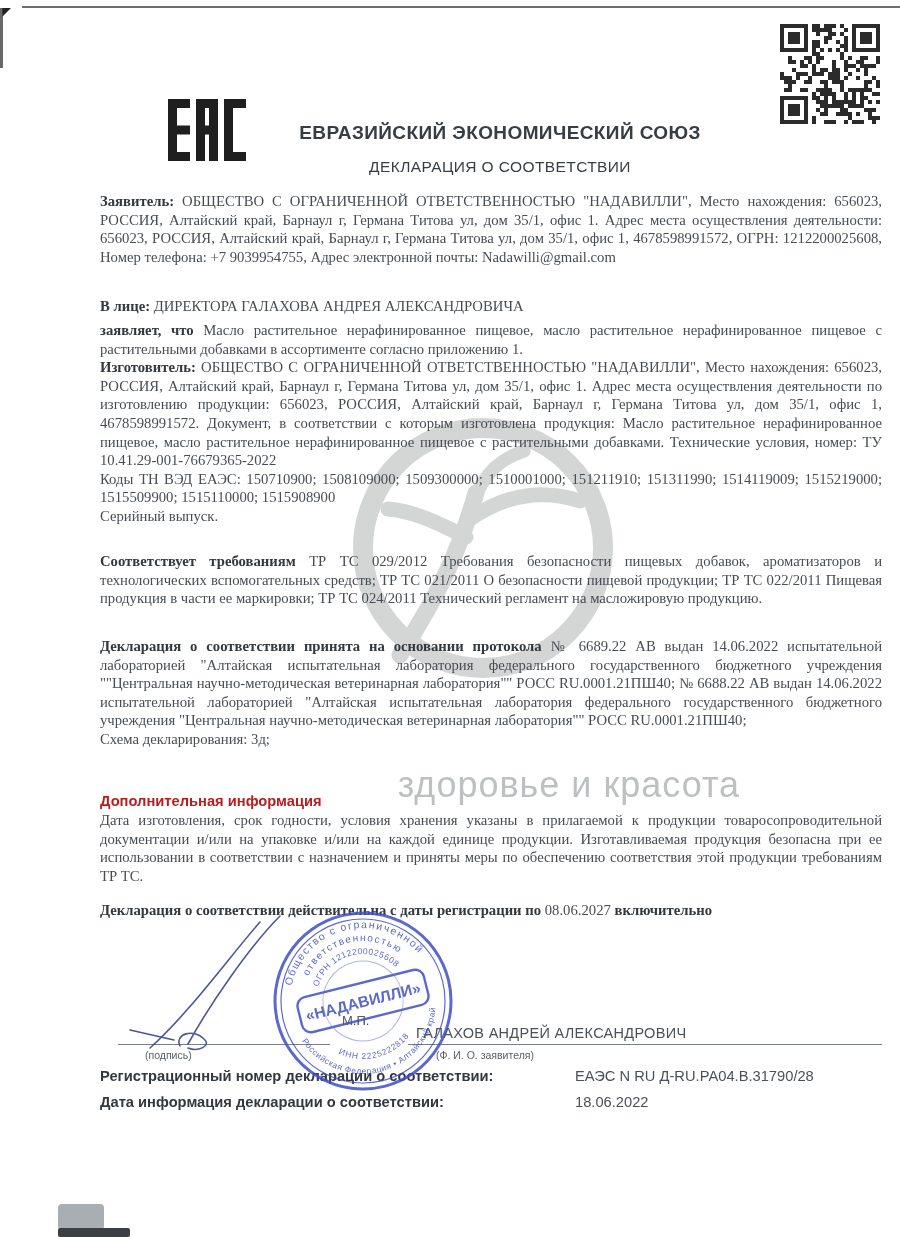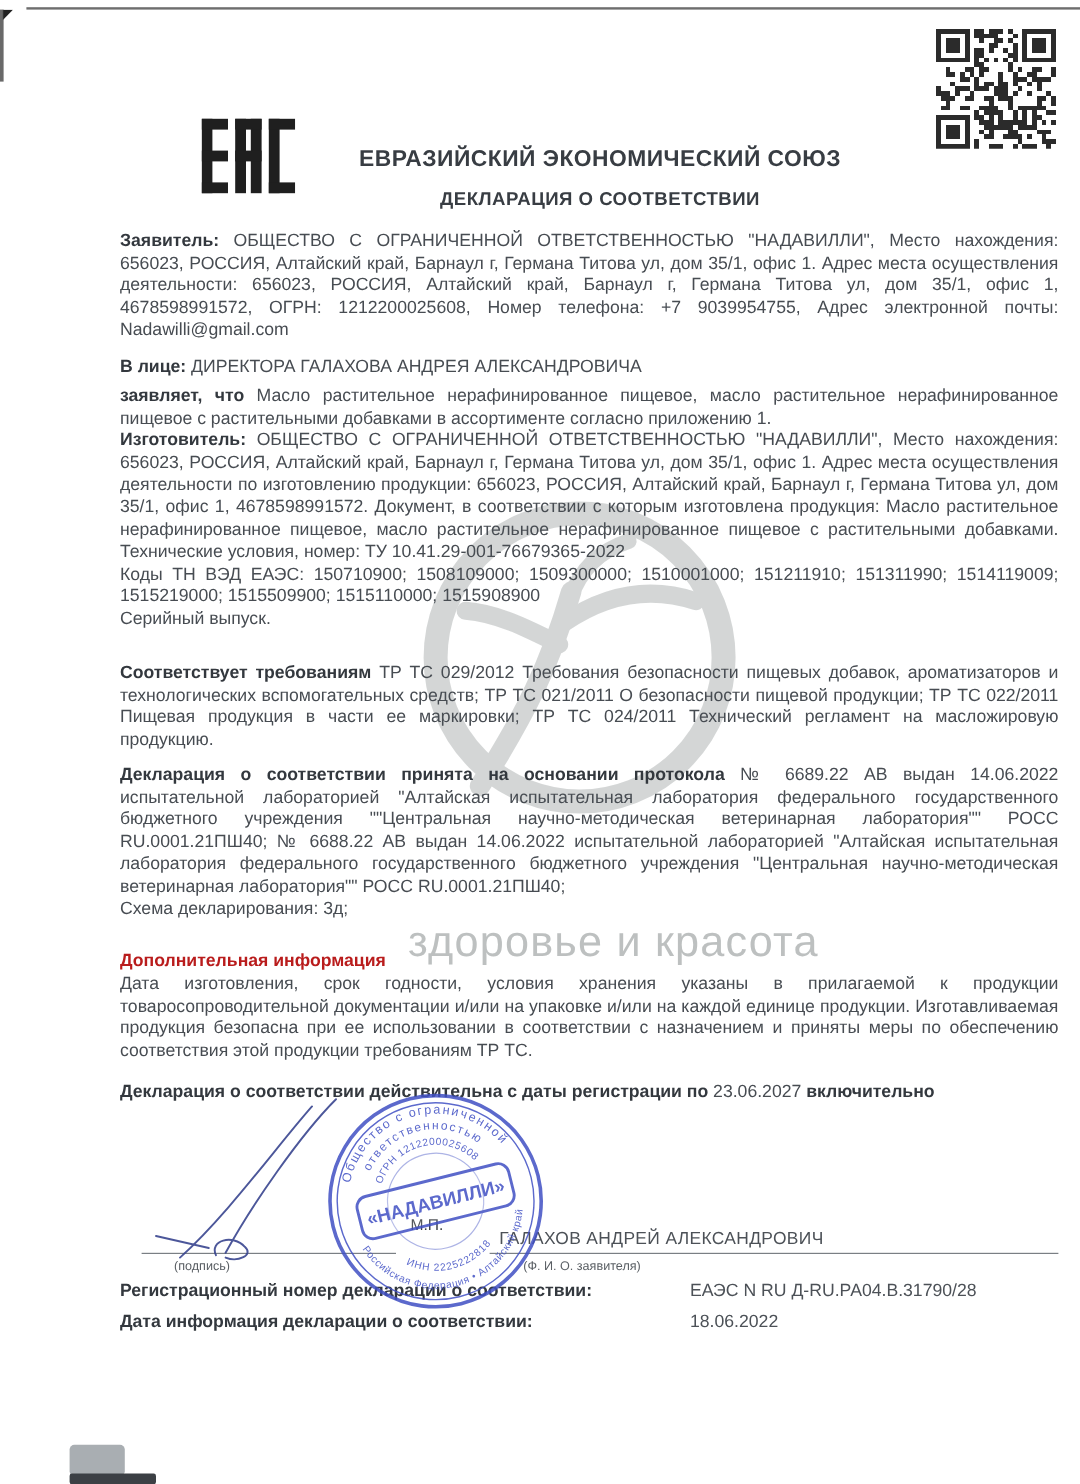--- a/index.html
+++ b/index.html
@@ -9,32 +9,32 @@
   .top-rule{position:absolute;top:6px;left:22px;width:878px;height:2px;background:#555;opacity:.85;}
   .corner-mark{position:absolute;top:8px;left:2px;width:9px;height:9px;background:#222;
                clip-path:polygon(0 0,100% 0,0 100%);}
   .edge-sliver{position:absolute;top:8px;left:0;width:3px;height:60px;background:#444;opacity:.8;}
   .blob1{position:absolute;left:58px;top:1204px;width:46px;height:26px;background:#9aa0a4;border-radius:4px;opacity:.85;}
   .blob2{position:absolute;left:58px;top:1228px;width:72px;height:9px;background:#3c4045;border-radius:2px;}
   
   .eac{position:absolute;left:168px;top:98px;width:78px;height:64px;}
   .titles{position:absolute;left:150px;top:122px;width:700px;text-align:center;}
   .t1{font-weight:bold;font-size:19px;color:#383d43;letter-spacing:.4px;}
-  .t2{font-weight:bold;font-size:15.5px;color:#383d43;margin-top:14px;letter-spacing:.4px;}
+  .t2{font-weight:normal;font-size:15.5px;color:#383d43;margin-top:14px;letter-spacing:.4px;}
   .qr{position:absolute;left:780px;top:24px;width:100px;height:100px;}
   
   .wm{position:absolute;z-index:0;}
   .wm-logo{left:348px;top:415px;width:270px;height:270px;opacity:.55;}
   .wm-brand{left:225px;top:672px;width:570px;text-align:center;font-size:92px;font-weight:600;
             letter-spacing:3px;color:#a9aeae;opacity:.8;line-height:92px;}
-  .wm-tagline{left:340px;top:764px;width:400px;text-align:left;font-size:36px;color:#b2b6b6;
+  .wm-tagline{left:340px;top:764px;width:400px;text-align:right;font-size:36px;color:#b2b6b6;
               opacity:.85;letter-spacing:1px;}
   
   .blk{position:absolute;left:100px;width:782px;margin:0;font-size:14.7px;line-height:18.6px;
-       text-align:justify;z-index:1;}
+       text-align:justify;z-index:1;font-family:Liberation Serif, serif;}
   .blk b{color:#33383e;}
   .hd{position:absolute;left:100px;margin:0;font-size:14.7px;font-weight:bold;color:#b91c1c;z-index:1;}
   
   .sigline{position:absolute;top:1044px;border-top:1.5px solid #7a7f84;z-index:1;}
   .sig-l{left:118px;width:212px;}
   .sig-r{left:408px;width:474px;}
   .caption{position:absolute;top:1049px;font-size:10.5px;color:#5a5f64;z-index:1;}
   .cap-l{left:124px;margin-left:21px;}
   .cap-r{left:436px;}
   .holder{position:absolute;left:416px;top:1025px;font-size:14.5px;color:#4c5157;z-index:1;letter-spacing:.3px;}
@@ -395,21 +395,21 @@
       <rect x="96" y="92" width="4" height="4" fill="#2b2b2b"></rect>
     </svg>
 
   <p class="blk" style="top:192px"><b>Заявитель: </b><span>ОБЩЕСТВО С ОГРАНИЧЕННОЙ ОТВЕТСТВЕННОСТЬЮ "НАДАВИЛЛИ", Место нахождения: 656023, РОССИЯ, Алтайский край, Барнаул г, Германа Титова ул, дом 35/1, офис 1. Адрес места осуществления деятельности: 656023, РОССИЯ, Алтайский край, Барнаул г, Германа Титова ул, дом 35/1, офис 1, 4678598991572, ОГРН: 1212200025608, Номер телефона: +7 9039954755, Адрес электронной почты: Nadawilli@gmail.com</span></p>
   <p class="blk" style="top:297px"><b>В лице: </b><span>ДИРЕКТОРА ГАЛАХОВА  АНДРЕЯ АЛЕКСАНДРОВИЧА</span></p>
   <p class="blk" style="top:321px"><b>заявляет, что </b><span>Масло растительное нерафинированное пищевое, масло растительное нерафинированное пищевое  с растительными добавками в ассортименте согласно приложению 1.</span><br><b>Изготовитель: </b><span>ОБЩЕСТВО С ОГРАНИЧЕННОЙ ОТВЕТСТВЕННОСТЬЮ "НАДАВИЛЛИ", Место нахождения: 656023, РОССИЯ, Алтайский край, Барнаул г, Германа Титова ул, дом 35/1, офис 1. Адрес места осуществления деятельности по изготовлению продукции: 656023, РОССИЯ, Алтайский край, Барнаул г, Германа Титова ул, дом 35/1, офис 1, 4678598991572. Документ, в соответствии с которым изготовлена продукция: Масло растительное нерафинированное пищевое, масло растительное нерафинированное пищевое с растительными добавками. Технические условия, номер: ТУ 10.41.29-001-76679365-2022</span><br><span>Коды ТН ВЭД ЕАЭС: 150710900; 1508109000; 1509300000; 1510001000; 151211910; 151311990; 1514119009; 1515219000; 1515509900; 1515110000; 1515908900</span><br><span>Серийный выпуск.</span></p>
   <p class="blk" style="top:552px"><b>Соответствует требованиям </b><span>ТР ТС 029/2012 Требования безопасности пищевых добавок, ароматизаторов и технологических вспомогательных средств; ТР ТС 021/2011 О безопасности пищевой продукции; ТР ТС 022/2011 Пищевая продукция в части ее маркировки; ТР ТС 024/2011 Технический регламент на масложировую продукцию.</span></p>
   <p class="blk" style="top:637px"><b>Декларация о соответствии принята на основании протокола </b><span>№ 6689.22 АВ выдан 14.06.2022 испытательной лабораторией "Алтайская испытательная лаборатория федерального государственного бюджетного учреждения ""Центральная научно-методическая ветеринарная лаборатория"" РОСС RU.0001.21ПШ40; № 6688.22 АВ выдан 14.06.2022 испытательной лабораторией "Алтайская испытательная лаборатория федерального государственного бюджетного учреждения "Центральная научно-методическая ветеринарная лаборатория"" РОСС RU.0001.21ПШ40;</span><br><span>Схема декларирования: 3д;</span></p>
   <p class="hd" style="top:793px">Дополнительная информация</p>
   <p class="blk" style="top:811px"><span>Дата изготовления, срок годности, условия хранения указаны в прилагаемой к продукции товаросопроводительной документации и/или на упаковке и/или на каждой единице продукции. Изготавливаемая продукция безопасна при ее использовании в соответствии с назначением и приняты меры по обеспечению соответствия этой продукции требованиям ТР ТС.</span></p>
-  <p class="blk" style="top:901px"><b>Декларация о соответствии действительна с даты регистрации по </b><span>23.06.2027</span><b> включительно</b></p>
+  <p class="blk" style="top:901px"><b>Декларация о соответствии действительна с даты регистрации по </b><span>08.06.2027</span><b> включительно</b></p>
 
   <svg class="autograph" viewBox="0 0 230 140">
     <g fill="none" stroke="#39458f" stroke-width="1.6" opacity=".9" stroke-linecap="round">
       <path d="M 22 136 C 62 100, 102 44, 132 10"></path>
       <path d="M 60 132 C 82 92, 122 34, 152 4"></path>
       <path d="M 52 134 C 46 122, 66 116, 76 127 C 84 134, 70 140, 60 136"></path>
       <path d="M 2 118 L 46 128"></path>
     </g>
   </svg>
 

